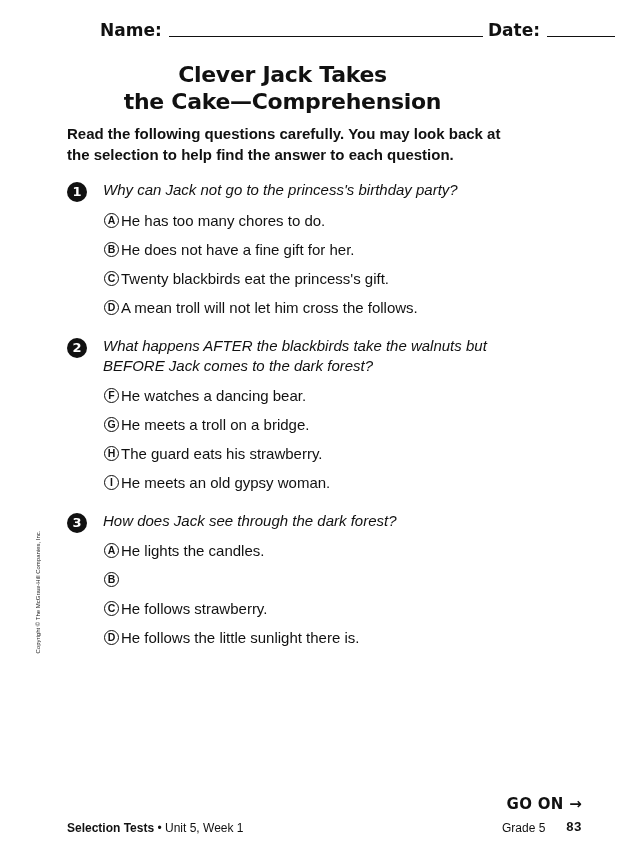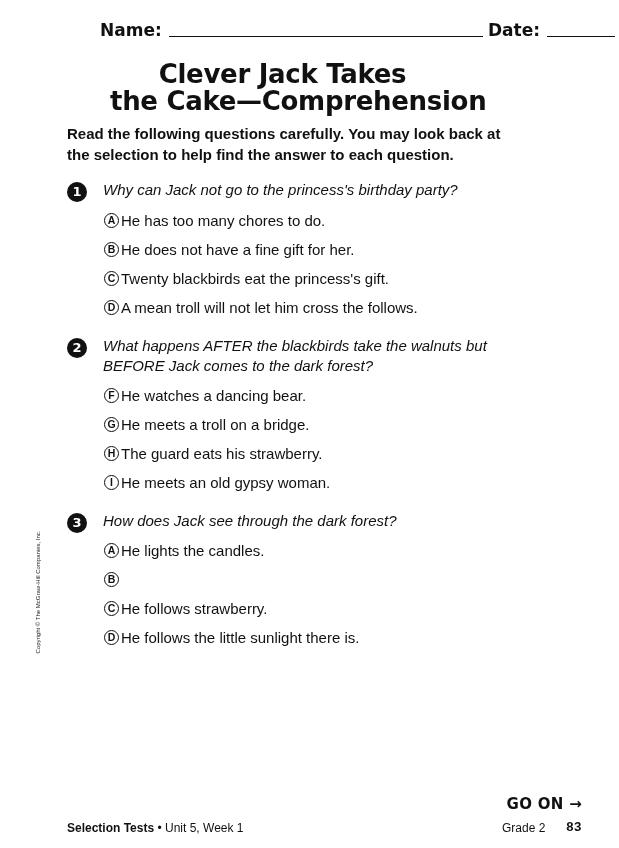--- a/index.html
+++ b/index.html
@@ -45,21 +45,21 @@
       height: 1px;
     }
     .title {
       position: absolute;
       left: 110px;
       top: 61px;
       width: 345px;
       text-align: center;
       font-family: "DejaVu Sans", sans-serif;
       font-weight: bold;
-      font-size: 26px;
+      font-size: 22px;
       line-height: 27px;
       letter-spacing: -0.3px;
     }
     .title-line {
       display: block;
       white-space: nowrap;
     }
     .instructions {
       position: absolute;
       left: 67px;
@@ -243,14 +243,14 @@
   </div>
 </div>
 
 <div class="copyright">Copyright © The McGraw-Hill Companies, Inc.</div>
 
 <div class="go-on">GO ON →</div>
 
 <div class="footer-left">
   <span class="series">Selection Tests</span><span> • </span><span>Unit 5, Week 1</span>
 </div>
-<div class="footer-grade">Grade 2</div>
+<div class="footer-grade">Grade 5</div>
 <div class="footer-page">83</div>
 
 </body></html>

